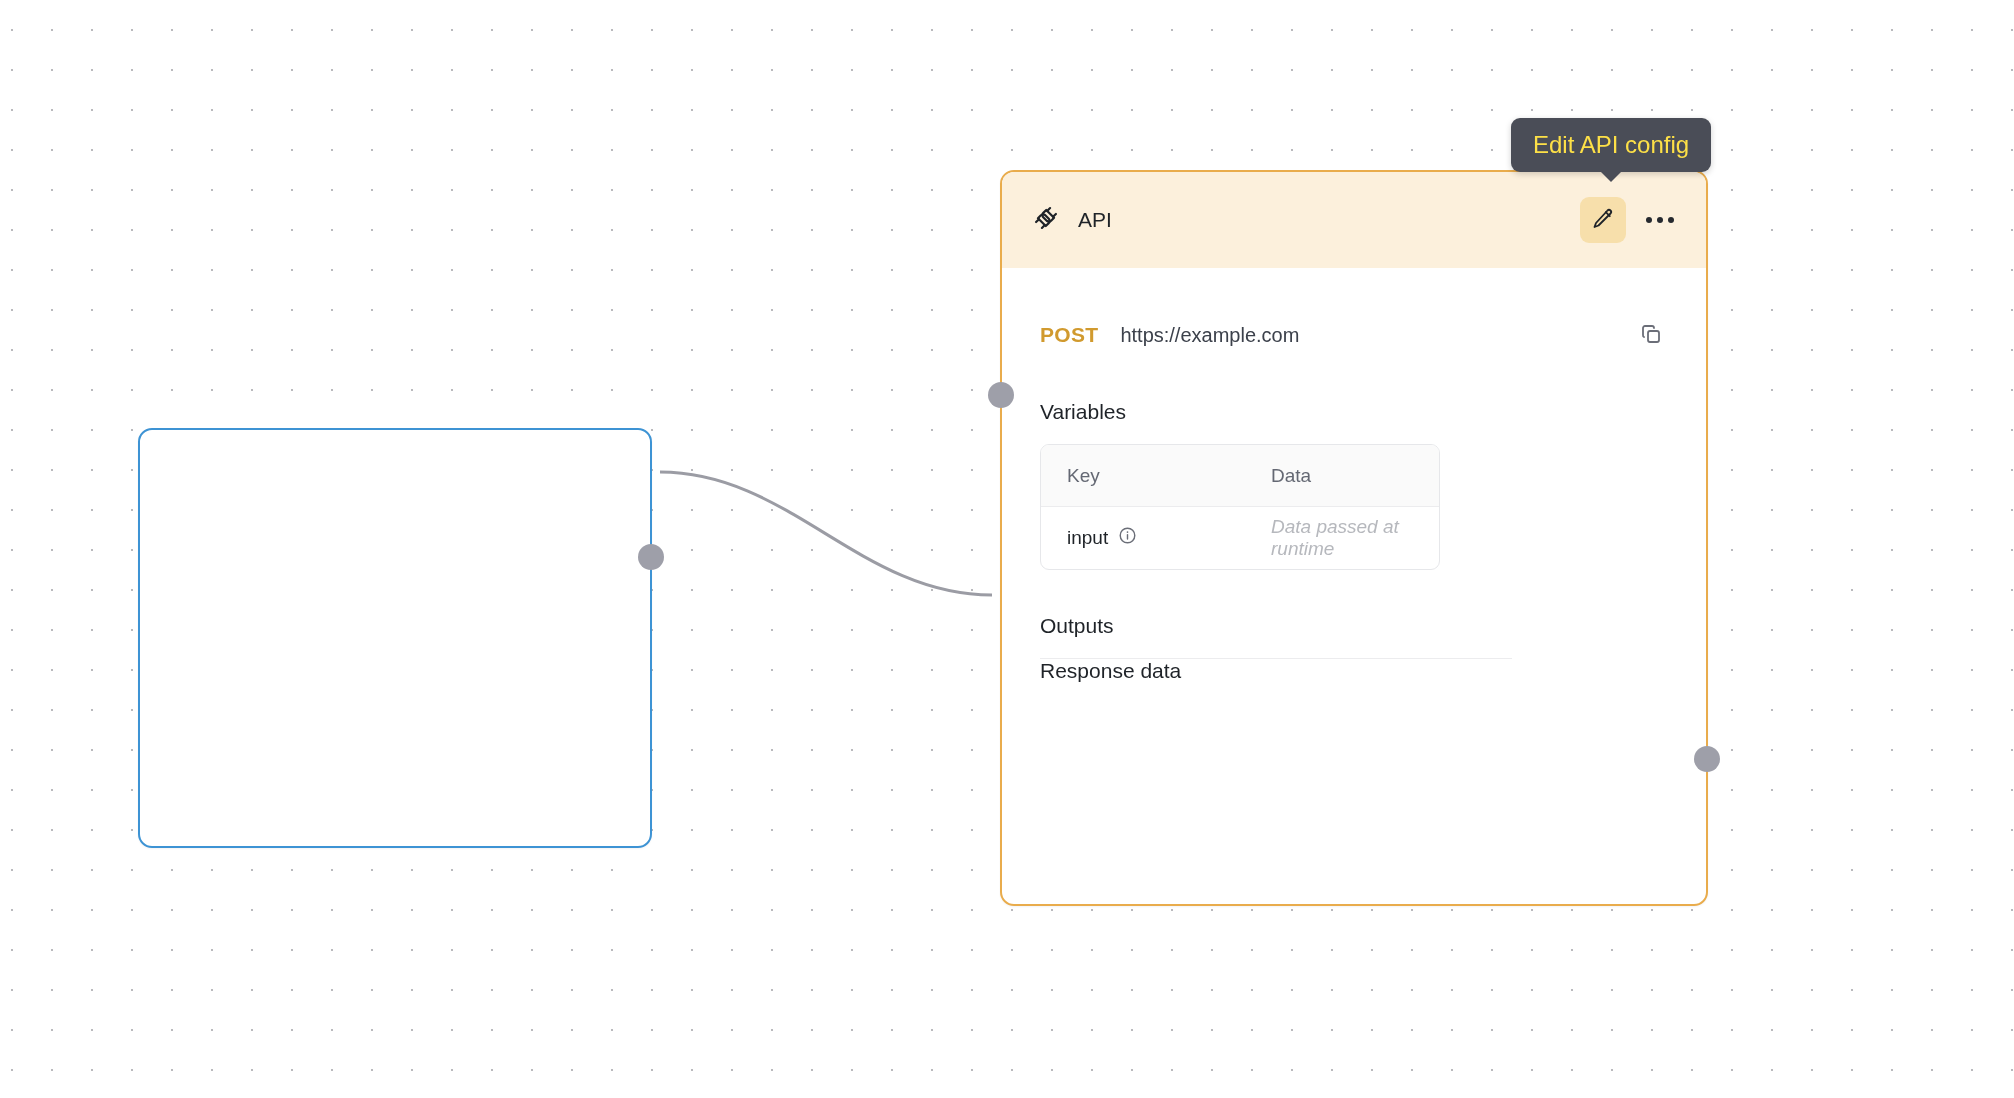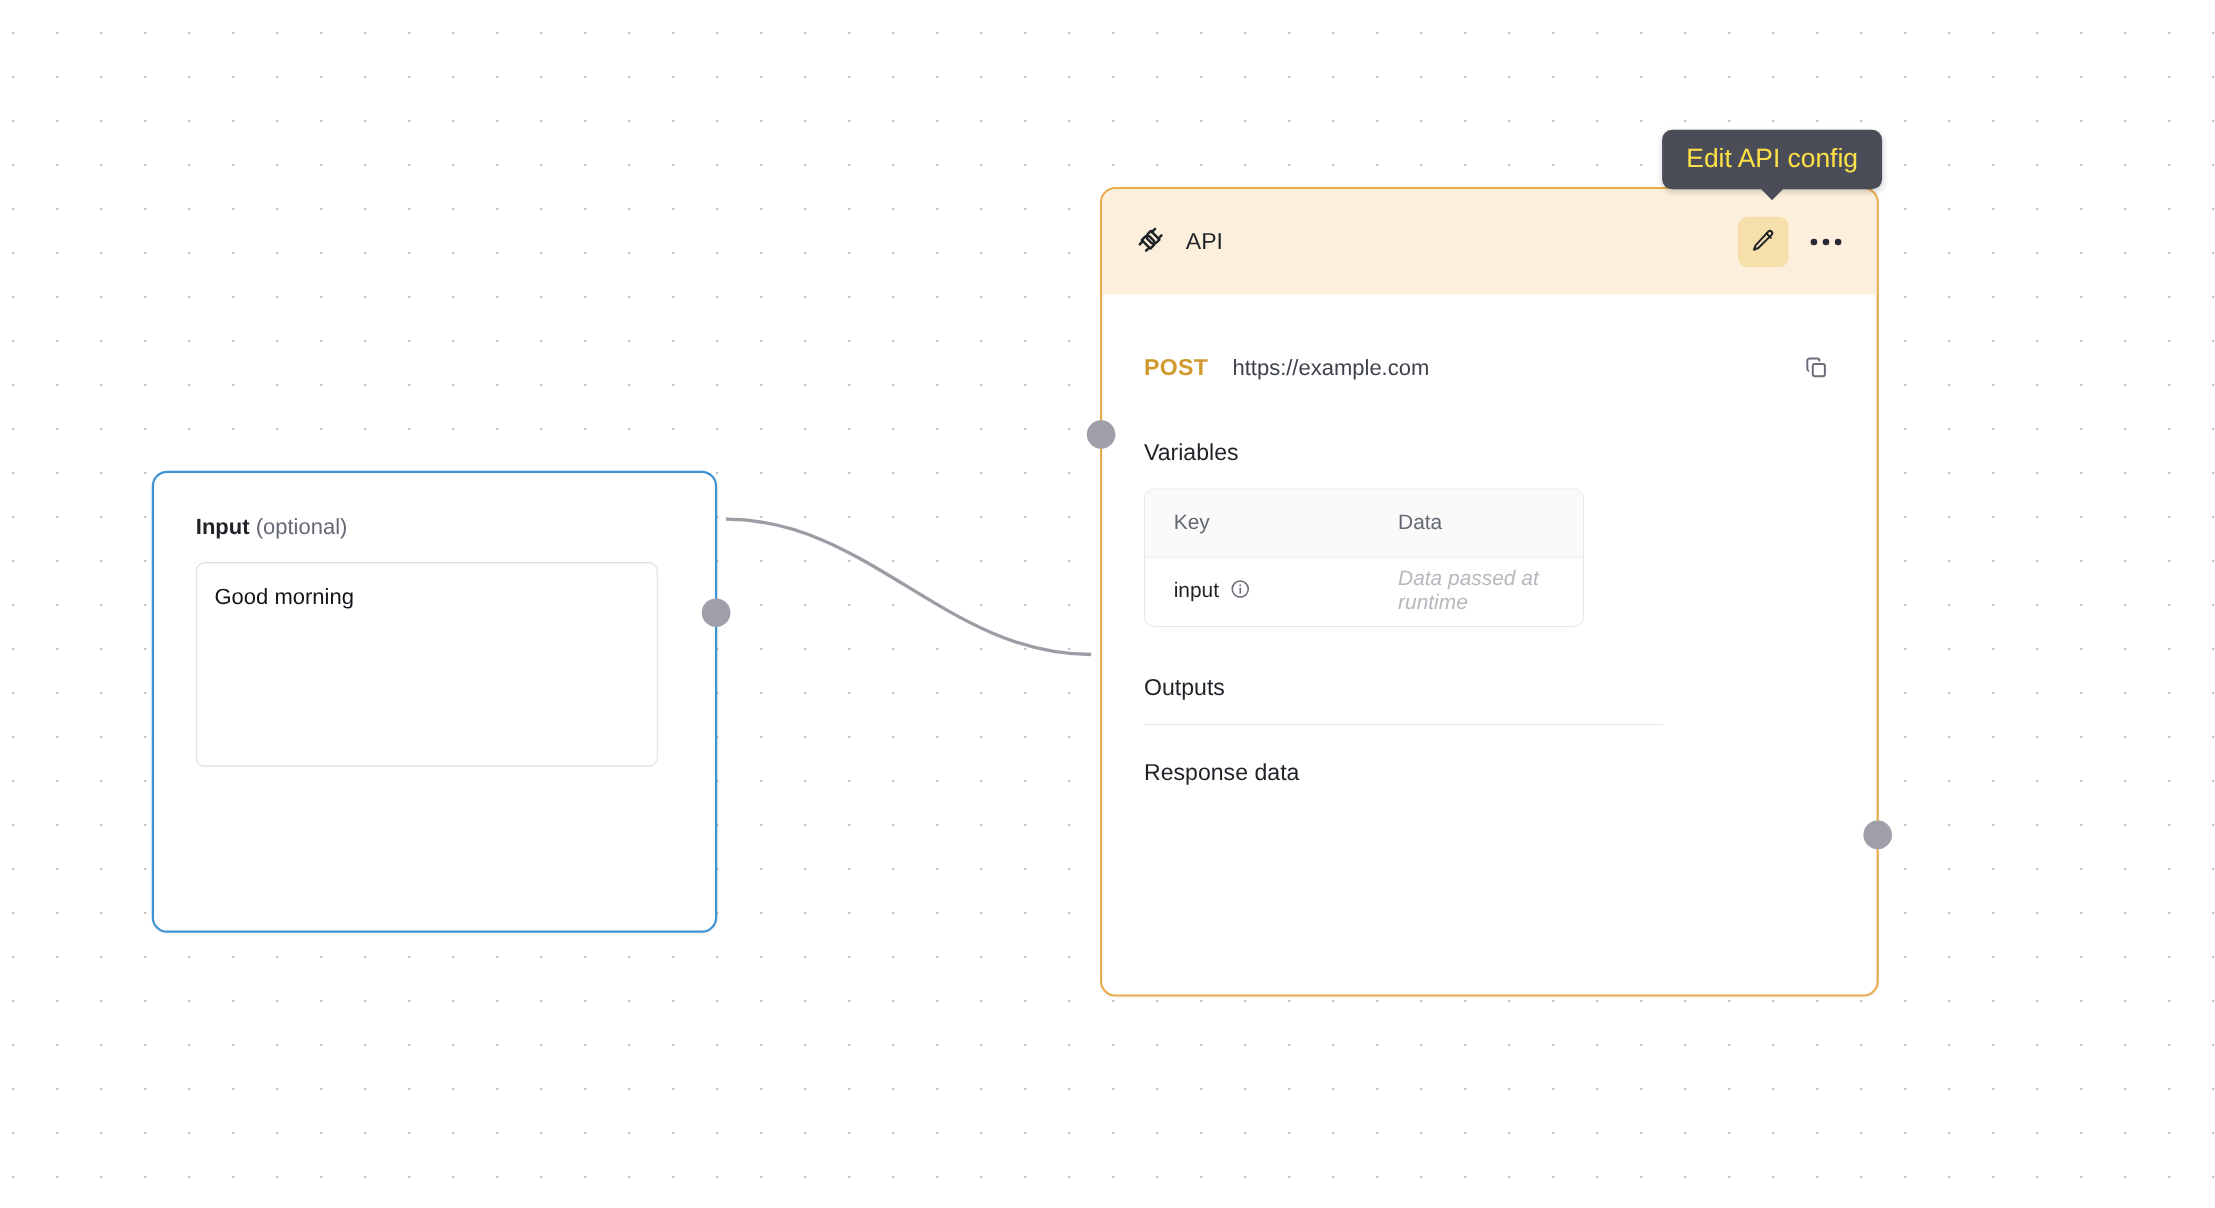--- a/index.html
+++ b/index.html
@@ -198,21 +198,20 @@
 
   #outputs-divider {
     height: 1px;
     background: #ececee;
     margin-top: 20px;
     width: 472px;
   }
   #outputs-item {
     font-size: 21px;
     color: #1f2328;
-    margin-top: 32px;
   }
 
   #api-in-port  { left: -14px;  margin-top: -156px; }
   #api-out-port { right: -14px; margin-top: 208px; }
 
   
   #tooltip {
     position: absolute;
     left: 1487px;
     top: 118px;
@@ -239,27 +238,20 @@
 </head>
 <body>
 
 <div id="canvas">
 
   <svg id="edges" width="2014" height="1098" viewBox="0 0 2014 1098">
     <path d="M 660 472 C 790 472, 860 595, 992 595" fill="none" stroke="#9b9ca4" stroke-width="3"></path>
   </svg>
 
   <div class="node" id="start-node">
-    <div id="start-body">
-      <div class="field-label">
-        <b>Input</b>
-        <span>(optional)</span>
-      </div>
-      <textarea id="start-textarea" placeholder="Enter input" style="">Good morning</textarea>
-    </div>
     <div class="port" id="start-out-port"></div>
   </div>
 
   <div class="node" id="api-node">
 
     <div class="node-header">
       <div class="hdr-left">
         <span>
           <svg width="28" height="28" viewBox="0 0 24 24" fill="none" stroke="#1f2328" stroke-width="1.9" stroke-linecap="round" stroke-linejoin="round">
             <path d="M15.5 3.5 L13 6 M20.5 8.5 L18 11"></path>

